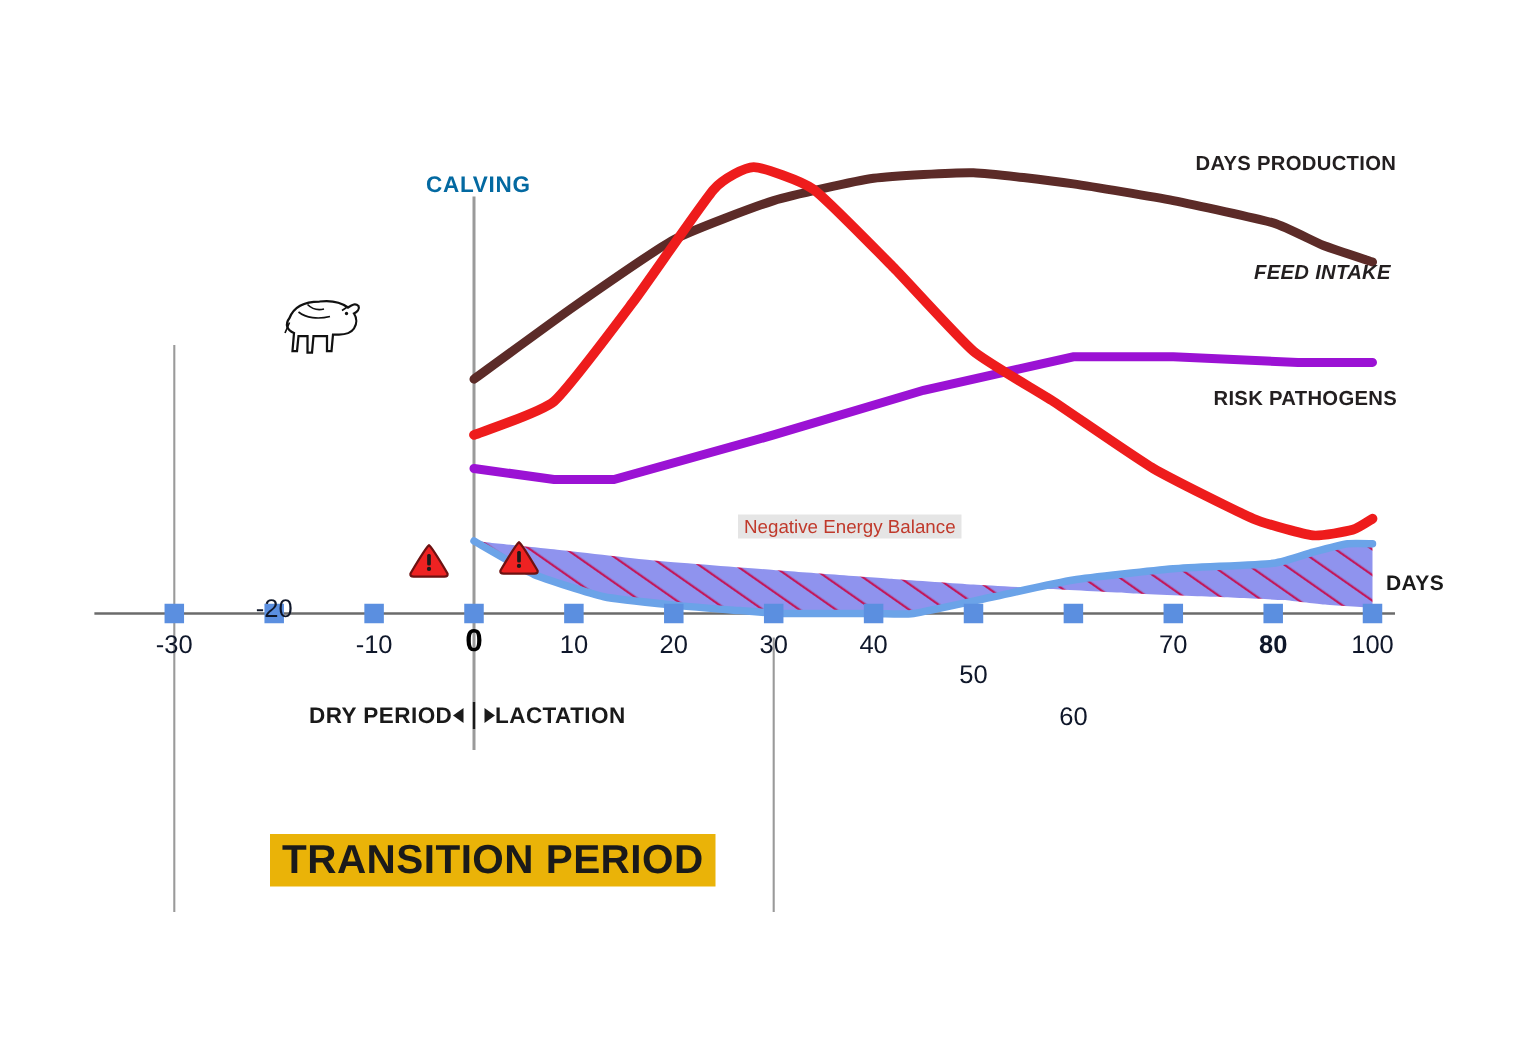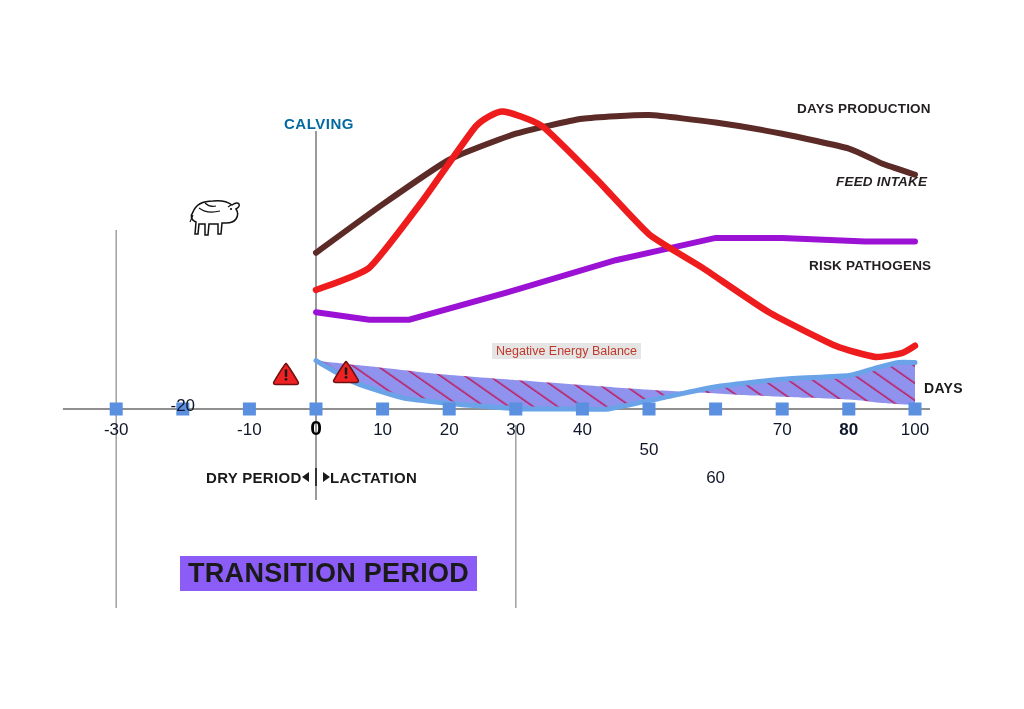--- a/index.html
+++ b/index.html
@@ -8,21 +8,21 @@
   #stage{position:absolute;left:0;top:0;width:1024px;height:709px;}
   svg.layer{position:absolute;left:0;top:0;width:1024px;height:709px;}
   .lbl{position:absolute;white-space:nowrap;}
   .series-label{font-size:13.5px;font-weight:bold;color:#231f20;letter-spacing:.2px;}
   .calving-label{font-size:15px;font-weight:bold;color:#0369a1;letter-spacing:.5px;}
   .days-label{font-size:14px;font-weight:bold;color:#1a1a1a;letter-spacing:.3px;}
   .tick-label{position:absolute;font-size:17px;color:#0f172a;text-align:center;
               transform:translateX(-50%);}
   .tick-label.zero{font-size:21px;font-weight:bold;color:#000;}
   .period-label{font-size:15px;font-weight:bold;color:#1a1a1a;letter-spacing:.3px;}
-  .transition{font-size:27px;font-weight:bold;color:#1a1a1a;background:#8b5cf6;
+  .transition{font-size:27px;font-weight:bold;color:#1a1a1a;background:#eab308;
               padding:2px 8px 3px 8px;letter-spacing:.3px;}
   .neb{font-size:12.5px;color:#c0392b;background:#e5e5e5;padding:1px 4px;}
 </style>
 </head>
 <body>
 
 <div id="stage">
 
   <svg class="layer" viewBox="0 0 1024 709">
     <defs>

